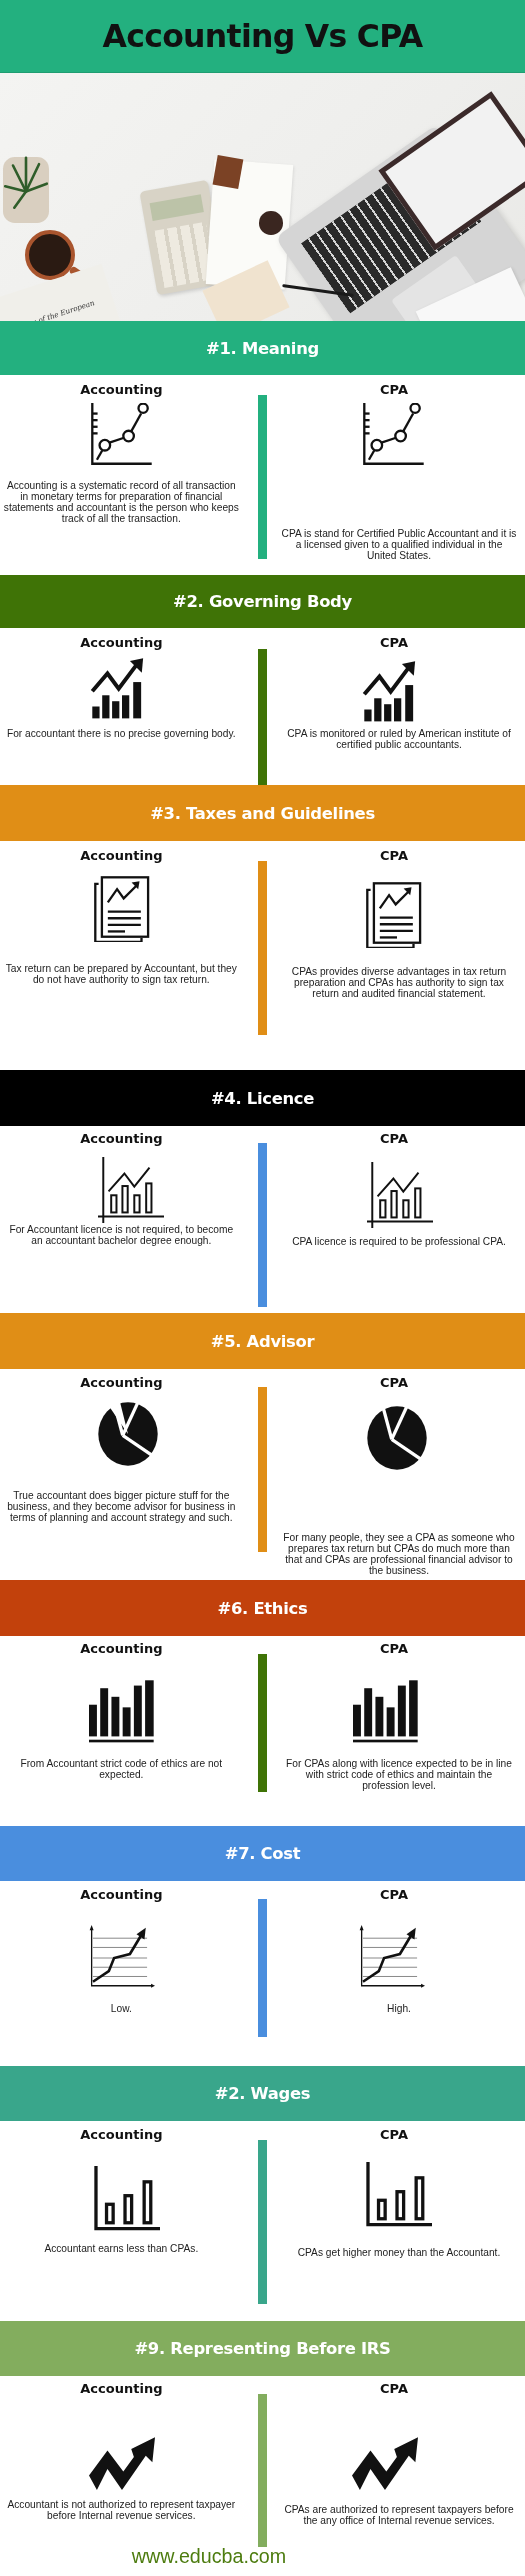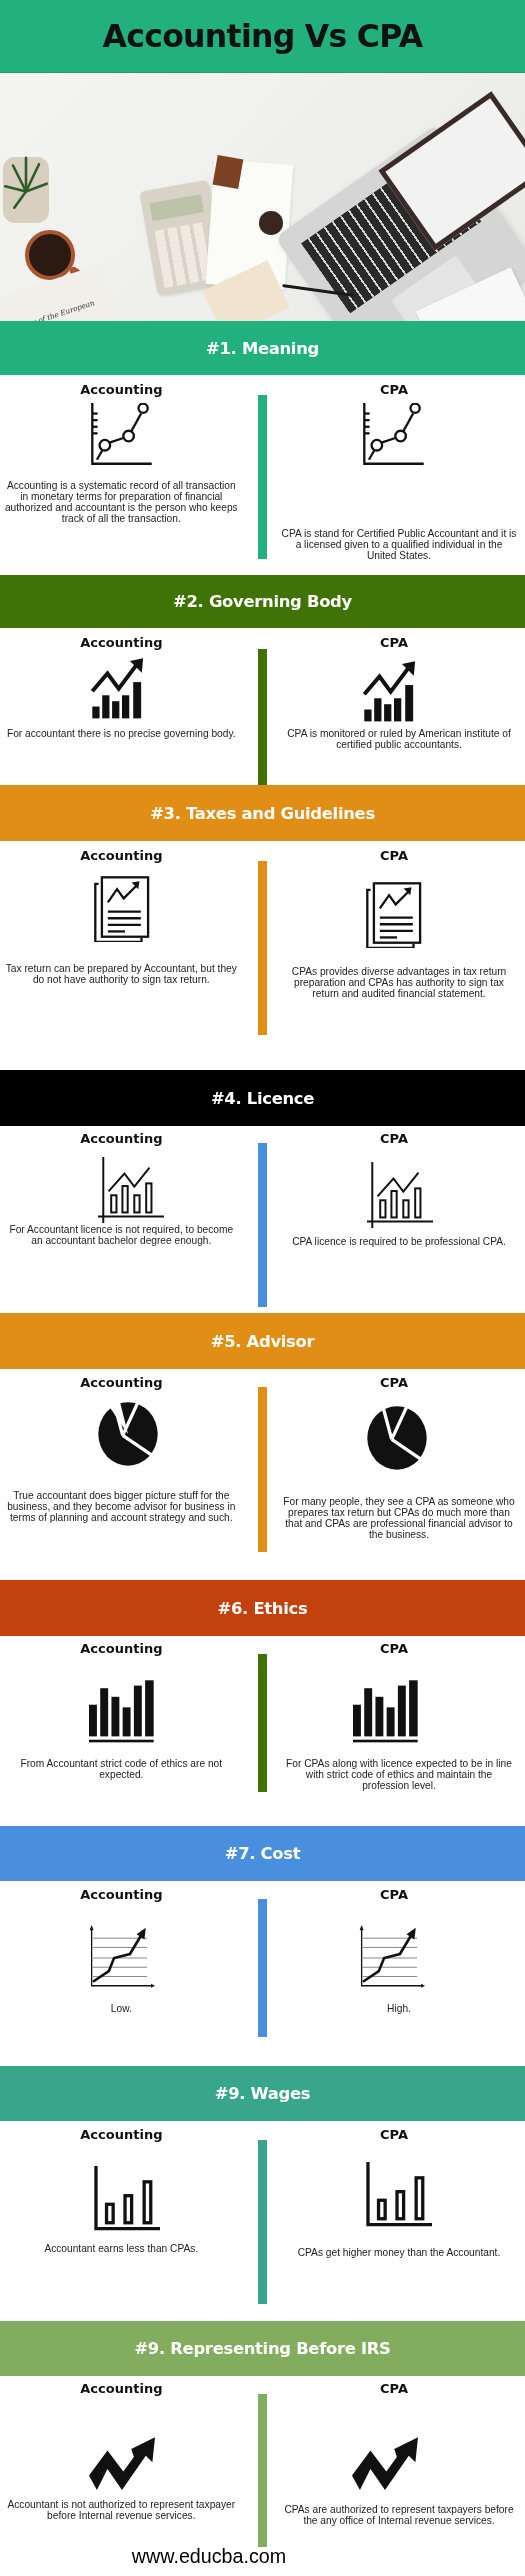--- a/index.html
+++ b/index.html
@@ -46,21 +46,21 @@
 
   .desc {
     position: absolute; width: 236px; text-align: center;
     font-family: "Liberation Sans", sans-serif; font-size: 10.2px; line-height: 11px; color: #222;
   }
   .desc.left { left: 3.3px; }
   .desc.right { left: 281px; }
 
   .footer {
     position: absolute; left: 0; top: 2545px; width: 418px; text-align: center;
-    font-family: "Liberation Sans", sans-serif; font-size: 19.7px; color: #000000;
+    font-family: "Liberation Sans", sans-serif; font-size: 19.7px; color: #4d7c0f;
   }
 </style>
 </head>
 <body>
 
 <div class="title-band">
   <h1>Accounting Vs CPA</h1>
 </div>
 
 <div class="hero">
@@ -138,21 +138,21 @@
         <line x1="5" y1="46" x2="13" y2="46"></line>
         <line x1="12" y1="86" x2="20" y2="72"></line>
         <circle cx="24" cy="64" r="8"></circle>
         <line x1="31" y1="60" x2="52" y2="53"></line>
         <circle cx="60" cy="50" r="8"></circle>
         <line x1="64" y1="43" x2="79" y2="16"></line>
         <circle cx="82" cy="8" r="7"></circle>
       </g>
     </svg>
 </div>
-<div class="desc left" style="top:480px;">Accounting is a systematic record of all transaction in monetary terms for preparation of financial authorized and accountant is the person who keeps track of all the transaction.</div>
+<div class="desc left" style="top:480px;">Accounting is a systematic record of all transaction in monetary terms for preparation of financial statements and accountant is the person who keeps track of all the transaction.</div>
 <div class="desc right" style="top:480px;margin-top:48px;">CPA is stand for Certified Public Accountant and it is a licensed given to a qualified individual in the United States.</div>
 
 <div class="band" style="top:575px;height:53px;background:#3f7306;">
   <span class="band-title">#2. Governing Body</span>
 </div>
 <div class="col-head left" style="top:635px;">Accounting</div>
 <div class="col-head right" style="top:635px;">CPA</div>
 <div class="divider" style="top:649px;height:136px;background:#3f7306;"></div>
 <div class="icon" style="left:89px;top:657px;">
   <svg viewBox="0 0 100 100">
@@ -273,21 +273,21 @@
 </div>
 <div class="icon" style="left:364px;top:1405px;">
   <svg viewBox="0 0 100 100">
       <ellipse cx="50" cy="50" rx="45" ry="48" fill="#111"></ellipse>
       <line x1="42" y1="52" x2="28" y2="0" stroke="#fff" stroke-width="5"></line>
       <line x1="42" y1="52" x2="65" y2="2" stroke="#fff" stroke-width="5"></line>
       <line x1="42" y1="52" x2="86" y2="82" stroke="#fff" stroke-width="5"></line>
     </svg>
 </div>
 <div class="desc left" style="top:1490px;">True accountant does bigger picture stuff for the business, and they become advisor for business in terms of planning and account strategy and such.</div>
-<div class="desc right" style="top:1496px;text-align:center;">For many people, they see a CPA as someone who prepares tax return but CPAs do much more than that and CPAs are professional financial advisor to the business.</div>
+<div class="desc right" style="top:1532px;text-align:center;">For many people, they see a CPA as someone who prepares tax return but CPAs do much more than that and CPAs are professional financial advisor to the business.</div>
 
 <div class="band" style="top:1580px;height:56px;background:#c2410c;">
   <span class="band-title">#6. Ethics</span>
 </div>
 <div class="col-head left" style="top:1641px;">Accounting</div>
 <div class="col-head right" style="top:1641px;">CPA</div>
 <div class="divider" style="top:1654px;height:138px;background:#3f7306;"></div>
 <div class="icon" style="left:89px;top:1677px;">
   <svg viewBox="0 0 100 100">
       <g fill="#111">
@@ -356,21 +356,21 @@
       <polygon points="1,8 4,0 7,8" fill="#111"></polygon>
       <polygon points="94,89 100,92 94,95" fill="#111"></polygon>
       <polyline points="6,86 30,70 38,50 62,44 80,14" fill="none" stroke="#111" stroke-width="4"></polyline>
       <polygon points="72,14 86,4 84,22" fill="#111"></polygon>
     </svg>
 </div>
 <div class="desc left" style="top:2003px;">Low.</div>
 <div class="desc right" style="top:2003px;">High.</div>
 
 <div class="band" style="top:2066px;height:55px;background:#39a68b;">
-  <span class="band-title">#9. Wages</span>
+  <span class="band-title">#2. Wages</span>
 </div>
 <div class="col-head left" style="top:2127px;">Accounting</div>
 <div class="col-head right" style="top:2127px;">CPA</div>
 <div class="divider" style="top:2140px;height:164px;background:#39a68b;"></div>
 <div class="icon" style="left:94px;top:2166px;">
   <svg viewBox="0 0 100 100">
       <g fill="none" stroke="#111" stroke-width="5">
         <polyline points="3,0 3,95 100,95"></polyline>
         <rect x="19" y="58" width="10" height="28"></rect>
         <rect x="47" y="45" width="10" height="41"></rect>

